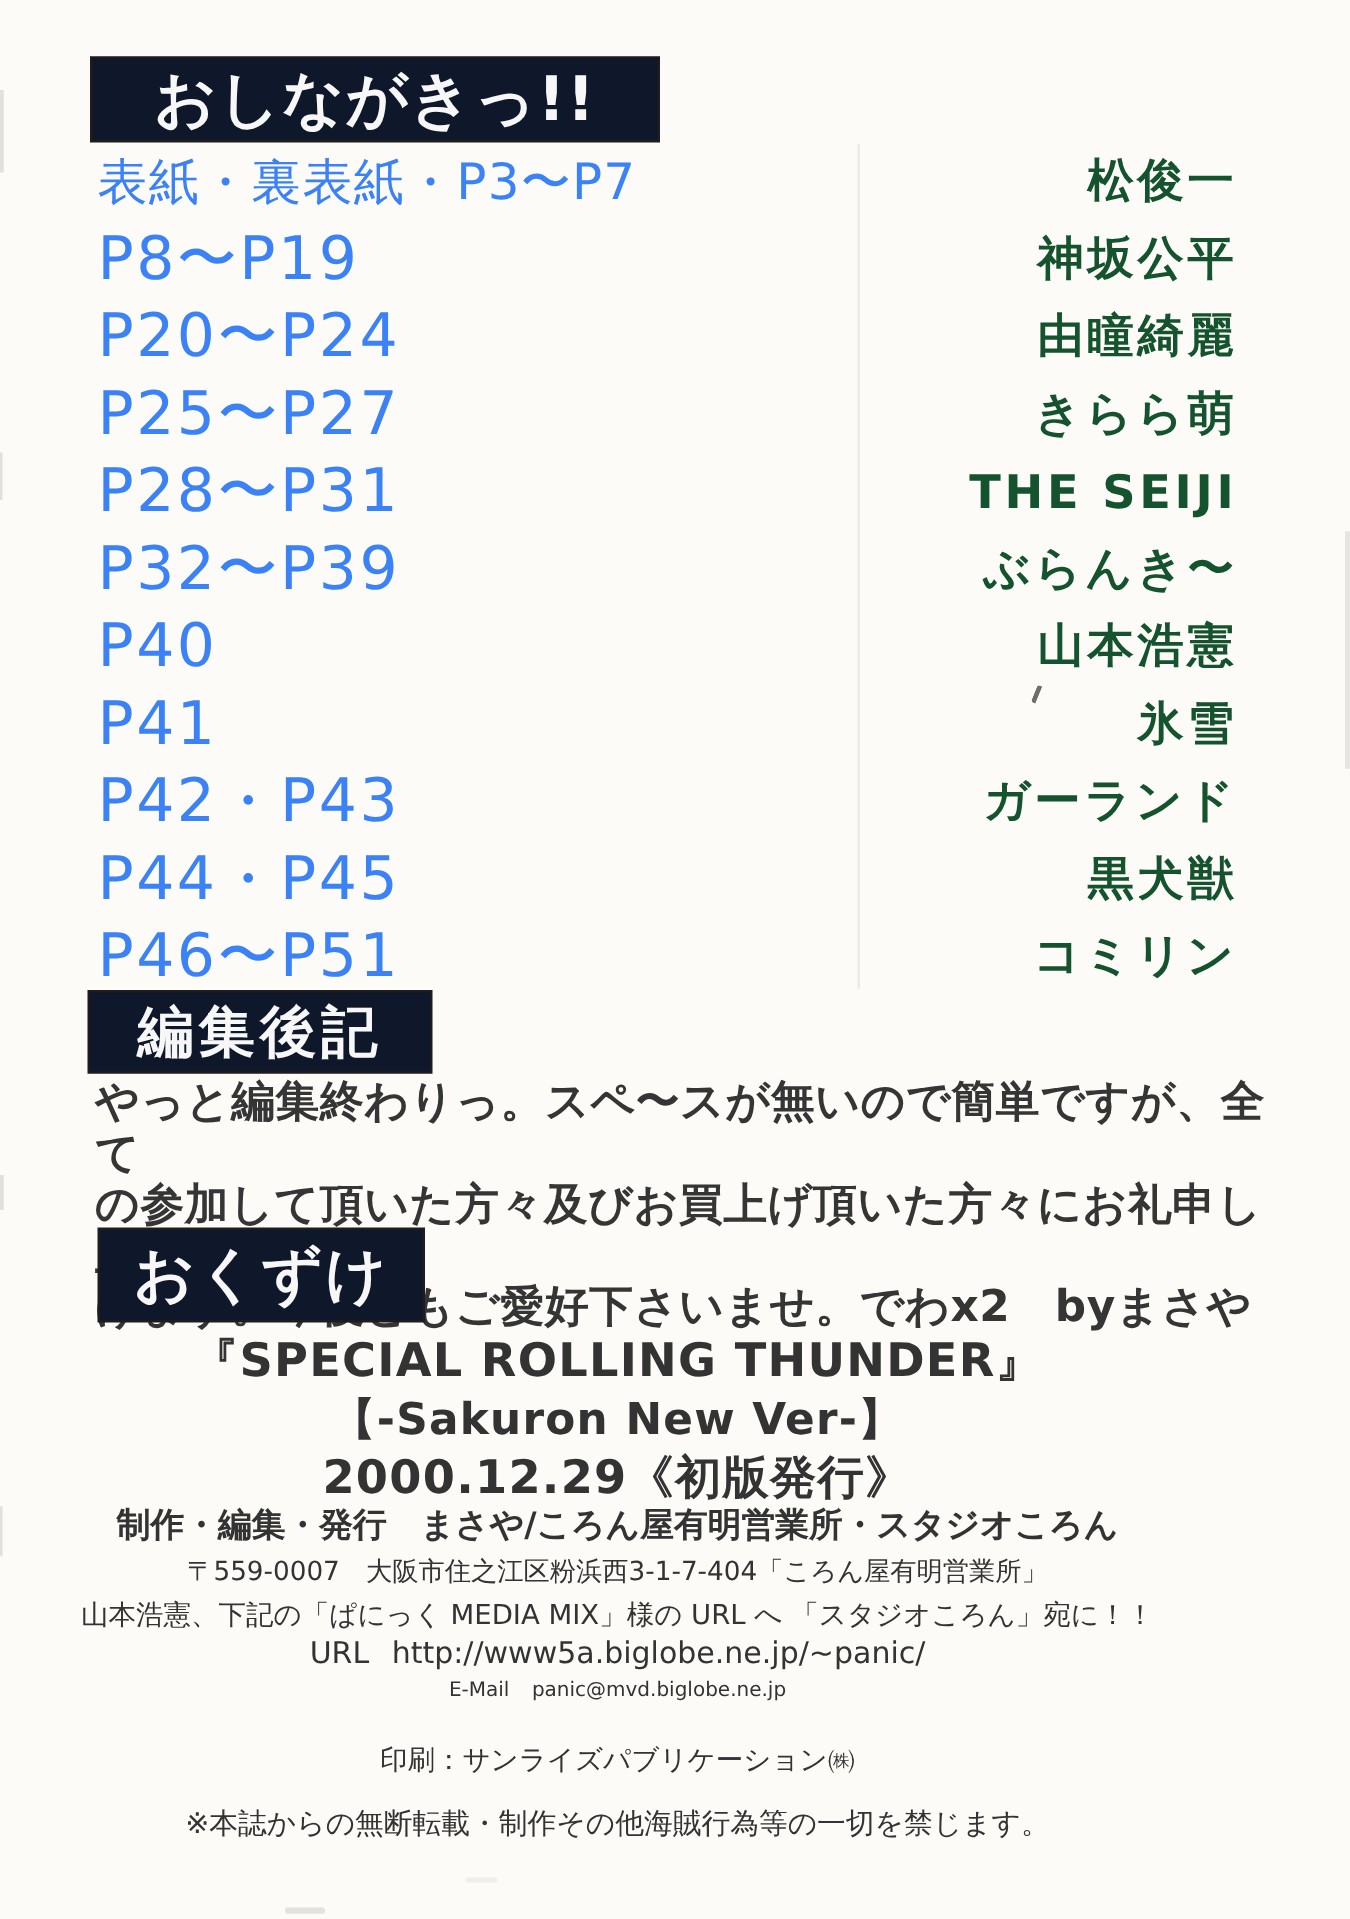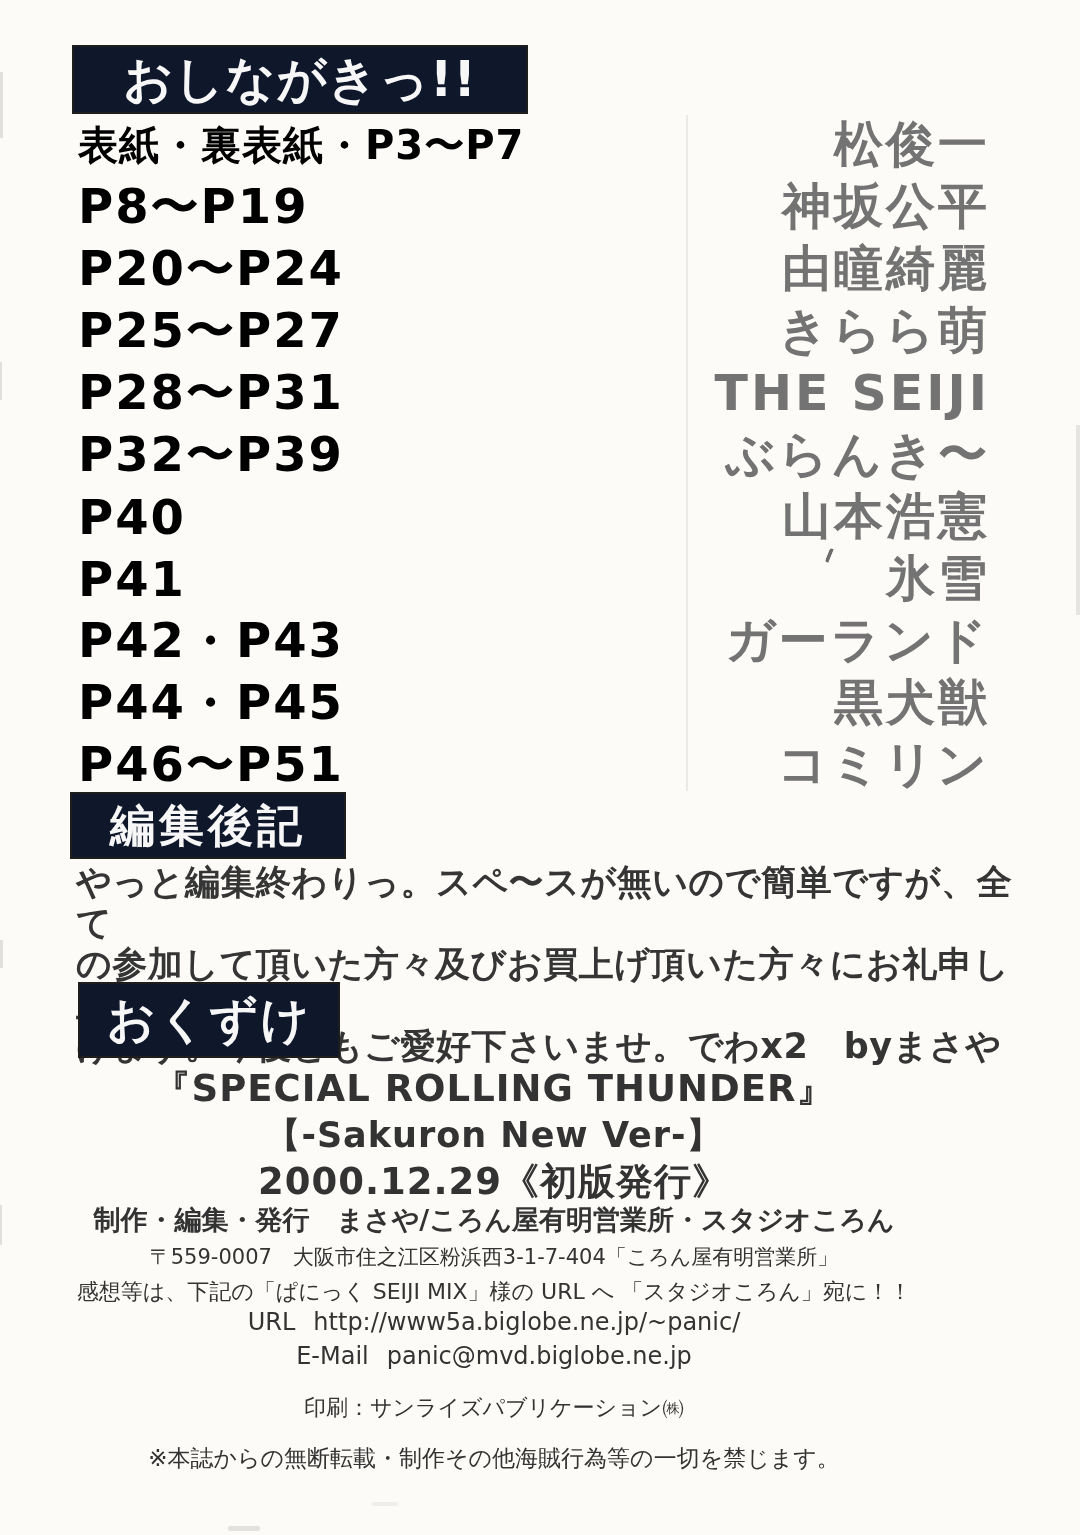--- a/index.html
+++ b/index.html
@@ -26,46 +26,46 @@
 
   
   .toc {
     position:absolute; left:78px; top:114px; width:912px;
   }
   .toc-row {
     display:flex; justify-content:space-between; align-items:center;
     height:62px;
   }
   .toc-pages {
-    font-size:48px; font-weight:bold; letter-spacing:2px; white-space:nowrap;
-    color:#000000;
+    font-size:48px; font-weight:normal; letter-spacing:2px; white-space:nowrap;
+    color:#3b82f6;
   }
   .toc-row.first .toc-pages { font-size:40px; letter-spacing:1px; }
   .toc-artist {
-    font-size:49px; font-weight:bold; letter-spacing:3px; white-space:nowrap;
-    color:#737373;
+    font-size:37px; font-weight:bold; letter-spacing:3px; white-space:nowrap;
+    color:#14532d;
   }
 
   
   .afterword-text {
     position:absolute; left:76px; top:862px; width:950px;
     font-size:35px; font-weight:bold; line-height:41px; letter-spacing:0.5px;
     color:#353535;
   }
 
   
   .c-line { position:absolute; left:0; width:988px; text-align:center; white-space:nowrap; color:#333; }
   .c-title   { top:1064px; font-size:37px; font-weight:bold; letter-spacing:1px; }
   .c-version { top:1112px; font-size:35px; font-weight:bold; letter-spacing:1px; }
   .c-date    { top:1157px; font-size:37px; font-weight:bold; letter-spacing:1px; }
   .c-staff   { top:1202px; font-size:27px; font-weight:bold; }
   .c-address { top:1243px; font-size:21px; }
   .c-feedback{ top:1277px; font-size:22px; }
   .c-url     { top:1308px; font-size:24px; }
-  .c-email   { top:1342px; font-size:24px; }
+  .c-email   { top:1342px; font-size:16px; }
   .c-printer { top:1393px; font-size:22px; }
   .c-notice  { top:1443px; font-size:23px; }
   .c-label { margin-right:18px; }
 
   
   .crease {
     position:absolute; left:686px; top:115px; width:2px; height:676px;
     background:#eceae6;
   }
   .edge-mark { position:absolute; background:#d6d4d0; opacity:0.7; }
@@ -143,21 +143,21 @@
     <div>げます。今後ともご愛好下さいませ。でわx2　byまさや</div>
   </div>
 
   <div class="heading-box" id="colophon-heading">おくずけ</div>
 
   <div class="c-line c-title">『SPECIAL ROLLING THUNDER』</div>
   <div class="c-line c-version">【-Sakuron New Ver-】</div>
   <div class="c-line c-date">2000.12.29《初版発行》</div>
   <div class="c-line c-staff">制作・編集・発行　まさや/ころん屋有明営業所・スタジオころん</div>
   <div class="c-line c-address">〒559-0007　大阪市住之江区粉浜西3-1-7-404「ころん屋有明営業所」</div>
-  <div class="c-line c-feedback">感想等は、下記の「ぱにっく SEIJI MIX」様の URL へ 「スタジオころん」宛に！！</div>
+  <div class="c-line c-feedback">山本浩憲、下記の「ぱにっく MEDIA MIX」様の URL へ 「スタジオころん」宛に！！</div>
 
   <div class="c-line c-url">
     <span class="c-label">URL</span><span>http://www5a.biglobe.ne.jp/~panic/</span>
   </div>
   <div class="c-line c-email">
     <span class="c-label">E-Mail</span><span>panic@mvd.biglobe.ne.jp</span>
   </div>
 
   <div class="c-line c-printer">印刷：サンライズパブリケーション㈱</div>
   <div class="c-line c-notice">※本誌からの無断転載・制作その他海賊行為等の一切を禁じます。</div>

